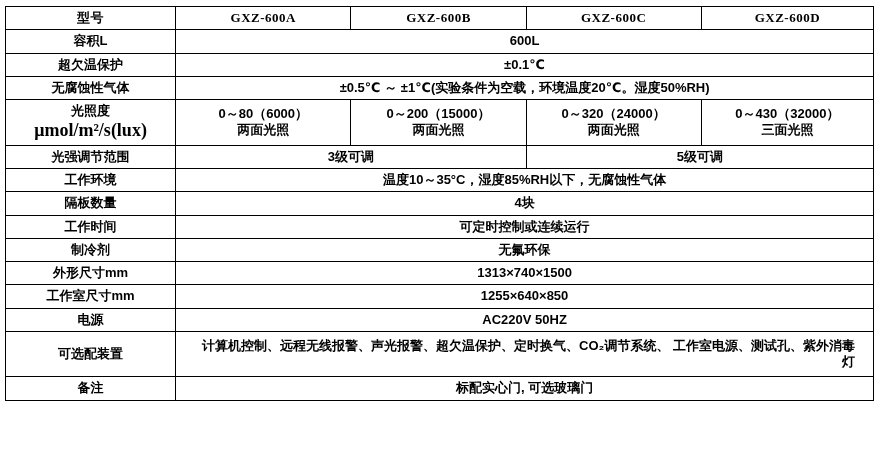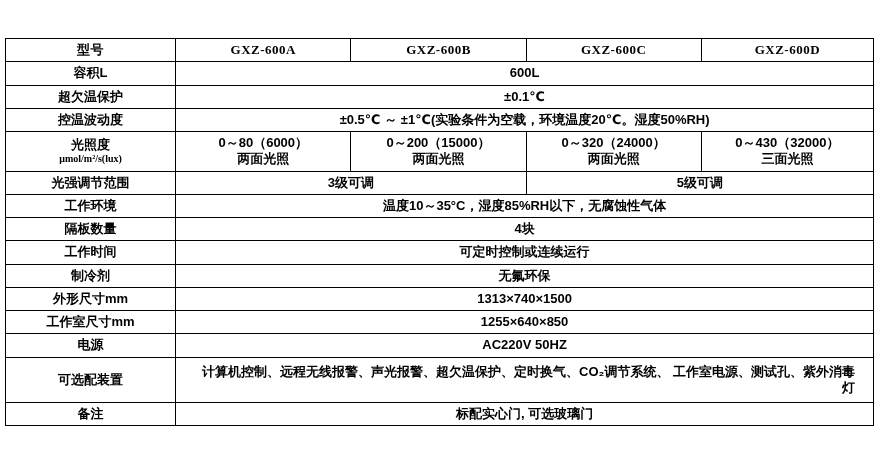--- a/index.html
+++ b/index.html
@@ -15,21 +15,20 @@
   }
   .spec-wrap {
     padding: 6px 5px 5px 5px;
     box-sizing: border-box;
   }
   table.spec {
     border-collapse: collapse;
     width: 869px;
     table-layout: fixed;
     border: 1px solid #000;
-    margin-top: 32px;
   }
   table.spec td {
     border: 1px solid #000;
     text-align: center;
     vertical-align: middle;
     font-size: 13px;
     line-height: 1.25;
     padding: 3px 2px;
     font-weight: bold;
   }
@@ -42,21 +41,21 @@
     letter-spacing: 0.5px;
   }
   td.label-big {
     font-size: 14px;
   }
   .two-line {
     display: block;
   }
   .unitline {
     font-family: "Liberation Serif", "DejaVu Serif", serif;
-    font-size: 10px;
+    font-size: 18px;
   }
   .nowrapcell {
     white-space: nowrap;
   }
 </style>
 </head>
 <body>
 
 <div class="spec-wrap">
   <table class="spec">
@@ -81,21 +80,21 @@
         <td colspan="4">600L</td>
       </tr>
 
 
       <tr>
         <td class="label">超欠温保护</td>
         <td colspan="4">±0.1℃</td>
       </tr>
 
       <tr>
-        <td class="label">控温波动度</td>
+        <td class="label">无腐蚀性气体</td>
         <td colspan="4" class="nowrapcell">±0.5℃  ～   ±1℃(实验条件为空载，环境温度20℃。湿度50%RH)</td>
       </tr>
 
       <tr>
         <td class="label label-big">
           <span class="two-line">光照度</span>
           <span class="two-line unitline">μmol/m²/s(lux)</span>
         </td>
         <td>
           <span class="two-line">0～80（6000）</span>

